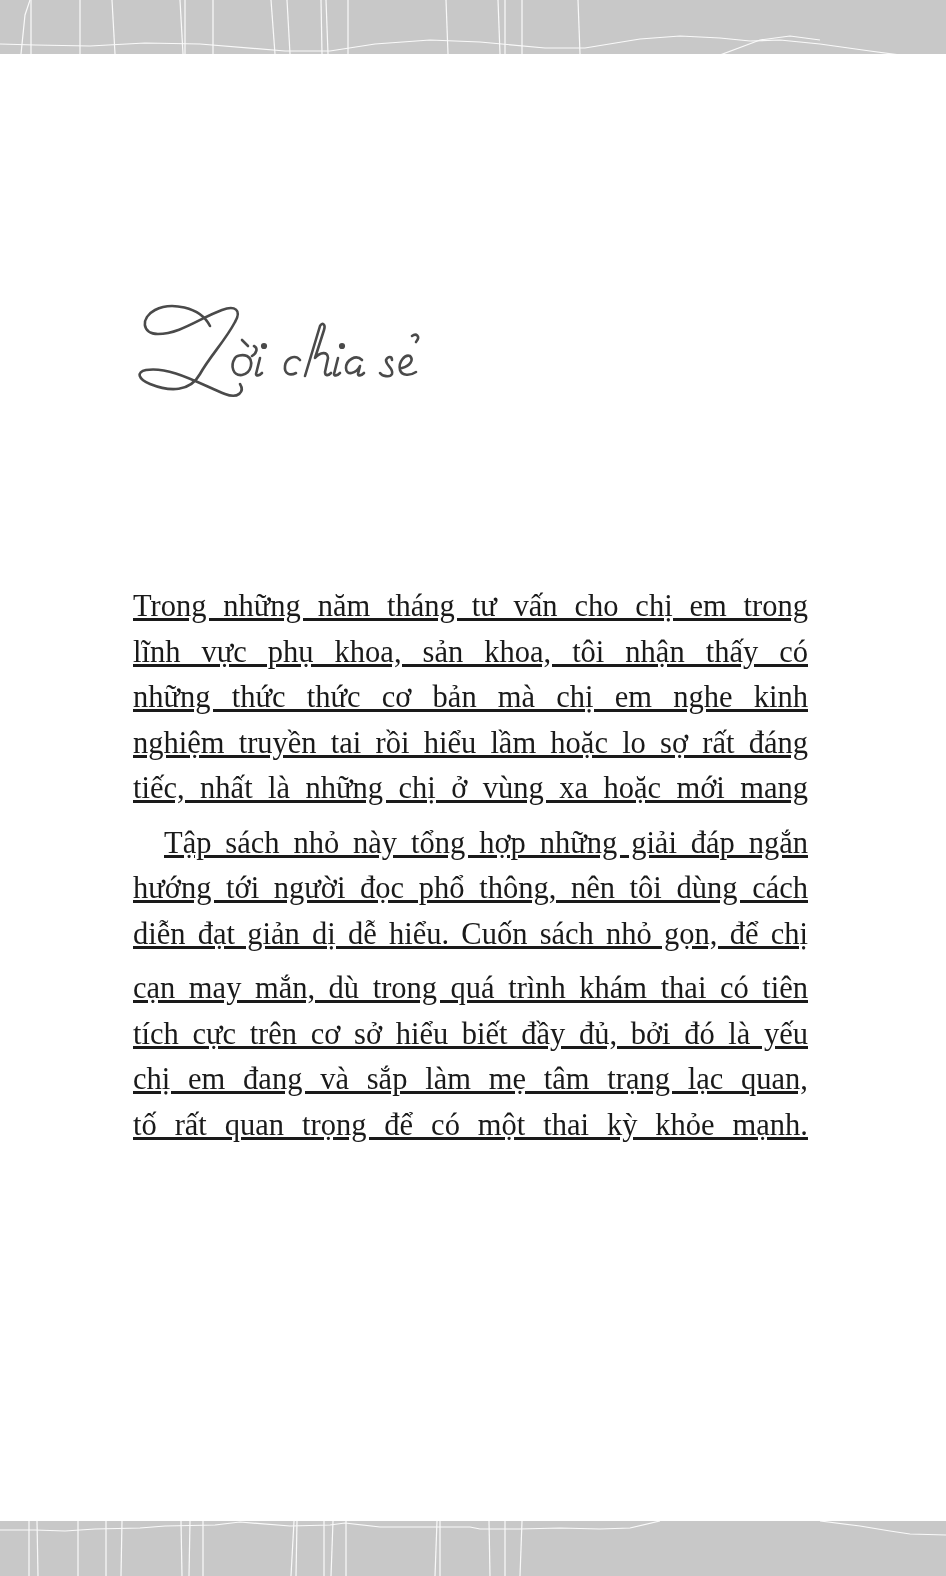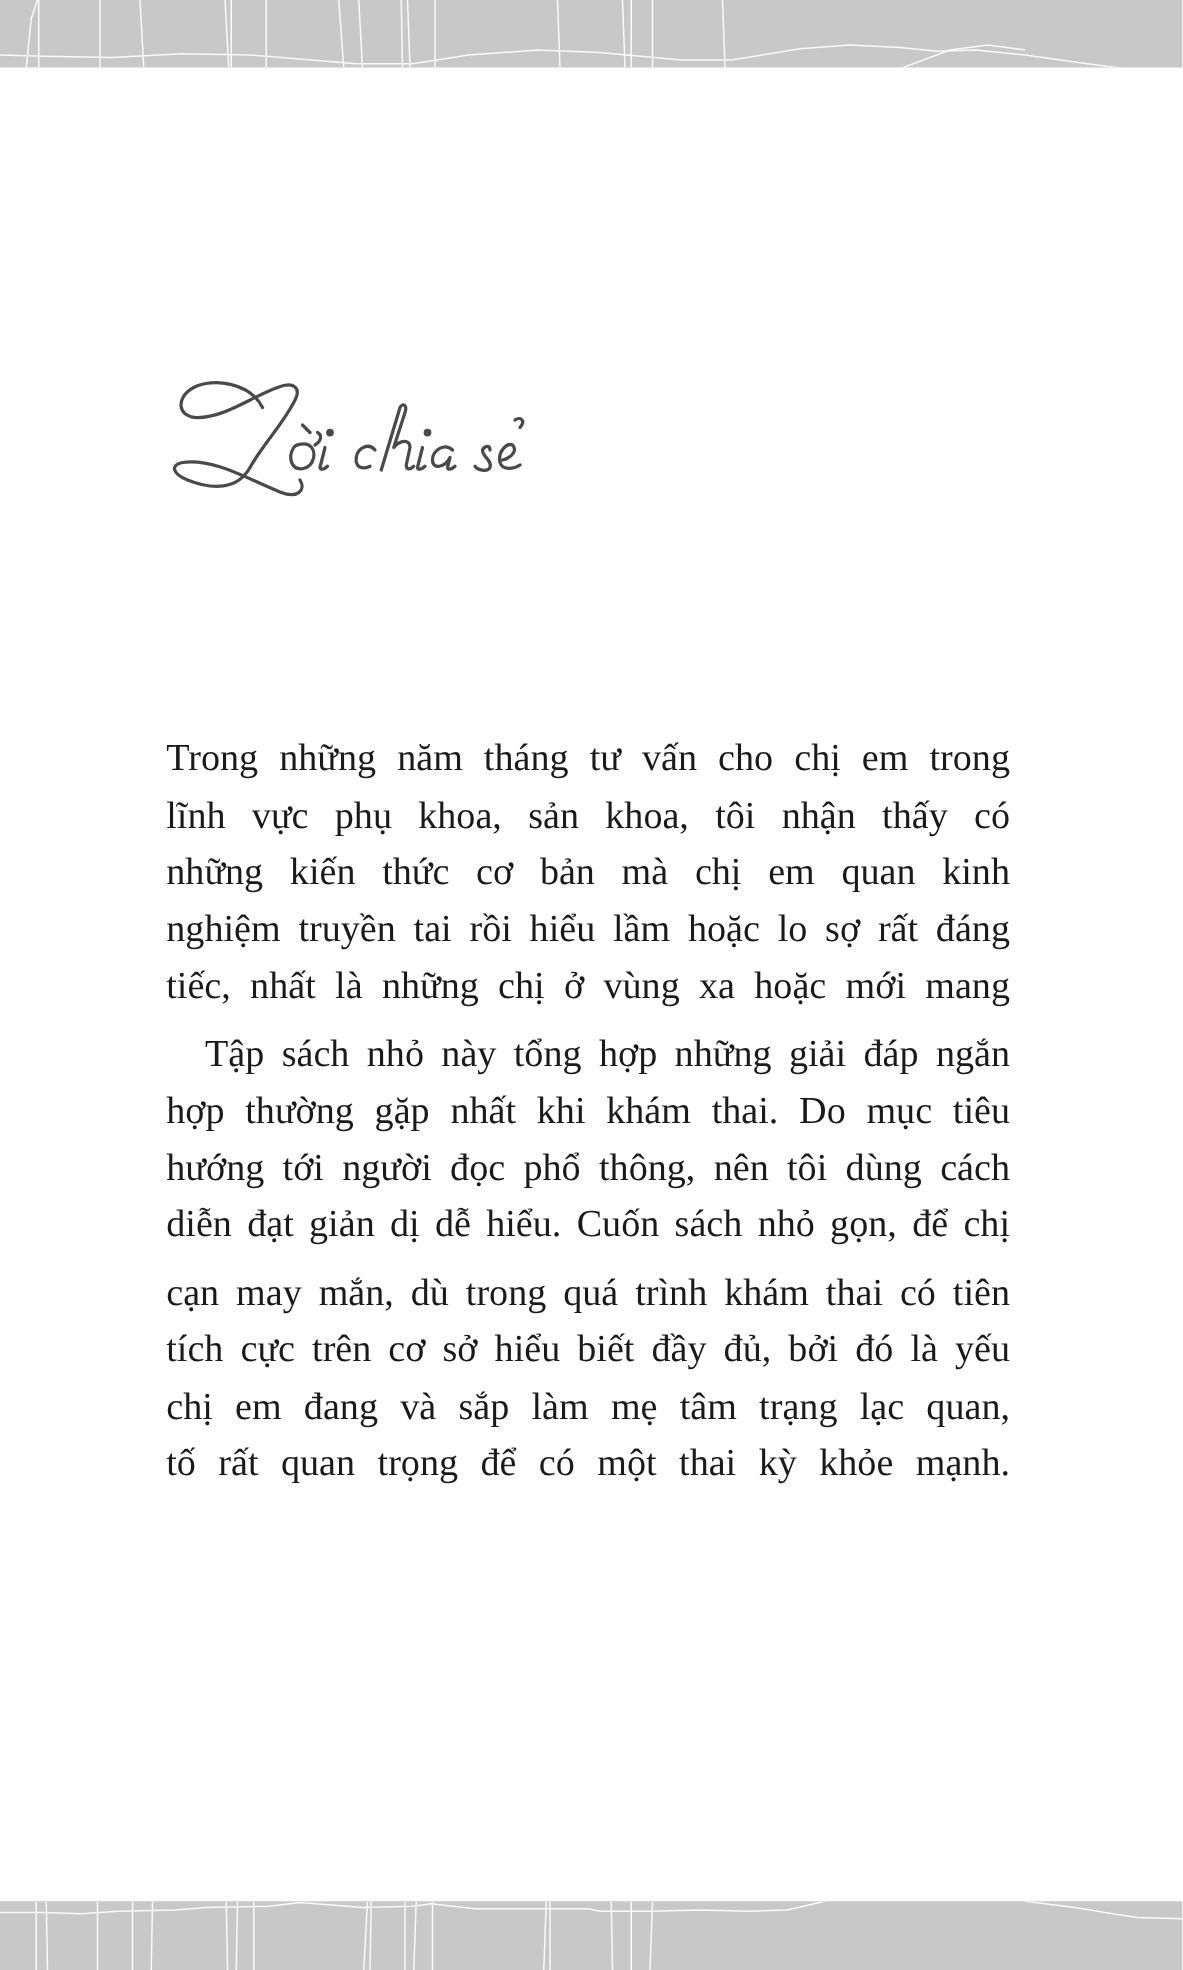--- a/index.html
+++ b/index.html
@@ -17,21 +17,21 @@
     transform: scaleX(0.78) skewX(-8deg); transform-origin:left center;
     opacity:0;
   }
   .heading svg { position:absolute; left:0; top:0; }
   .body-text {
     position:absolute; left:133px; top:584px; width:675px;
     font-family:"Liberation Serif", "DejaVu Serif", serif;
     font-size:30.5px; line-height:45.5px; color:#1a1a1a;
     text-align:justify;
   }
-  .body-text p { margin:0; }
+  .body-text p { margin:0;text-decoration:underline; }
   .body-text p.indent { text-indent:31px; margin-top:9px; }
   .line { display:block; text-align:justify; text-align-last:justify; white-space:nowrap; }
   .line.last { text-align-last:left; }
 </style>
 </head>
 <body>
 
 <div class="band band-top">
   <svg width="946" height="54" viewBox="0 0 946 54">
     <g stroke="#ffffff" stroke-width="1.2" fill="none" opacity="0.9">
@@ -87,27 +87,26 @@
       <path d="M272 72 C280 70 284 64 280 60 C275 58 268 66 270 74 C272 80 280 80 286 76"></path>
       <path d="M282 40 C286 37 291 40 286 46"></path>
     </g>
   </svg>
 </div>
 
 <div class="body-text">
   <p>
     <span class="line">Trong những năm tháng tư vấn cho chị em trong</span>
     <span class="line">lĩnh vực phụ khoa, sản khoa, tôi nhận thấy có</span>
-    <span class="line">những kiến thức cơ bản mà chị em quan kinh</span>
+    <span class="line">những thức thức cơ bản mà chị em nghe kinh</span>
     <span class="line">nghiệm truyền tai rồi hiểu lầm hoặc lo sợ rất đáng</span>
     <span class="line">tiếc, nhất là những chị ở vùng xa hoặc mới mang</span>
   </p>
   <p class="indent">
     <span class="line" style="padding-left:31px;text-indent:0">Tập sách nhỏ này tổng hợp những giải đáp ngắn</span>
-    <span class="line" style="text-indent:0">hợp thường gặp nhất khi khám thai. Do mục tiêu</span>
     <span class="line" style="text-indent:0">hướng tới người đọc phổ thông, nên tôi dùng cách</span>
     <span class="line" style="text-indent:0">diễn đạt giản dị dễ hiểu. Cuốn sách nhỏ gọn, để chị</span>
   </p>
   <p class="indent">
     <span class="line" style="text-indent:0">cạn may mắn, dù trong quá trình khám thai có tiên</span>
     <span class="line" style="text-indent:0">tích cực trên cơ sở hiểu biết đầy đủ, bởi đó là yếu</span>
     <span class="line" style="text-indent:0">chị em đang và sắp làm mẹ tâm trạng lạc quan,</span>
     <span class="line" style="text-indent:0">tố rất quan trọng để có một thai kỳ khỏe mạnh.</span>
   </p>
 </div>

